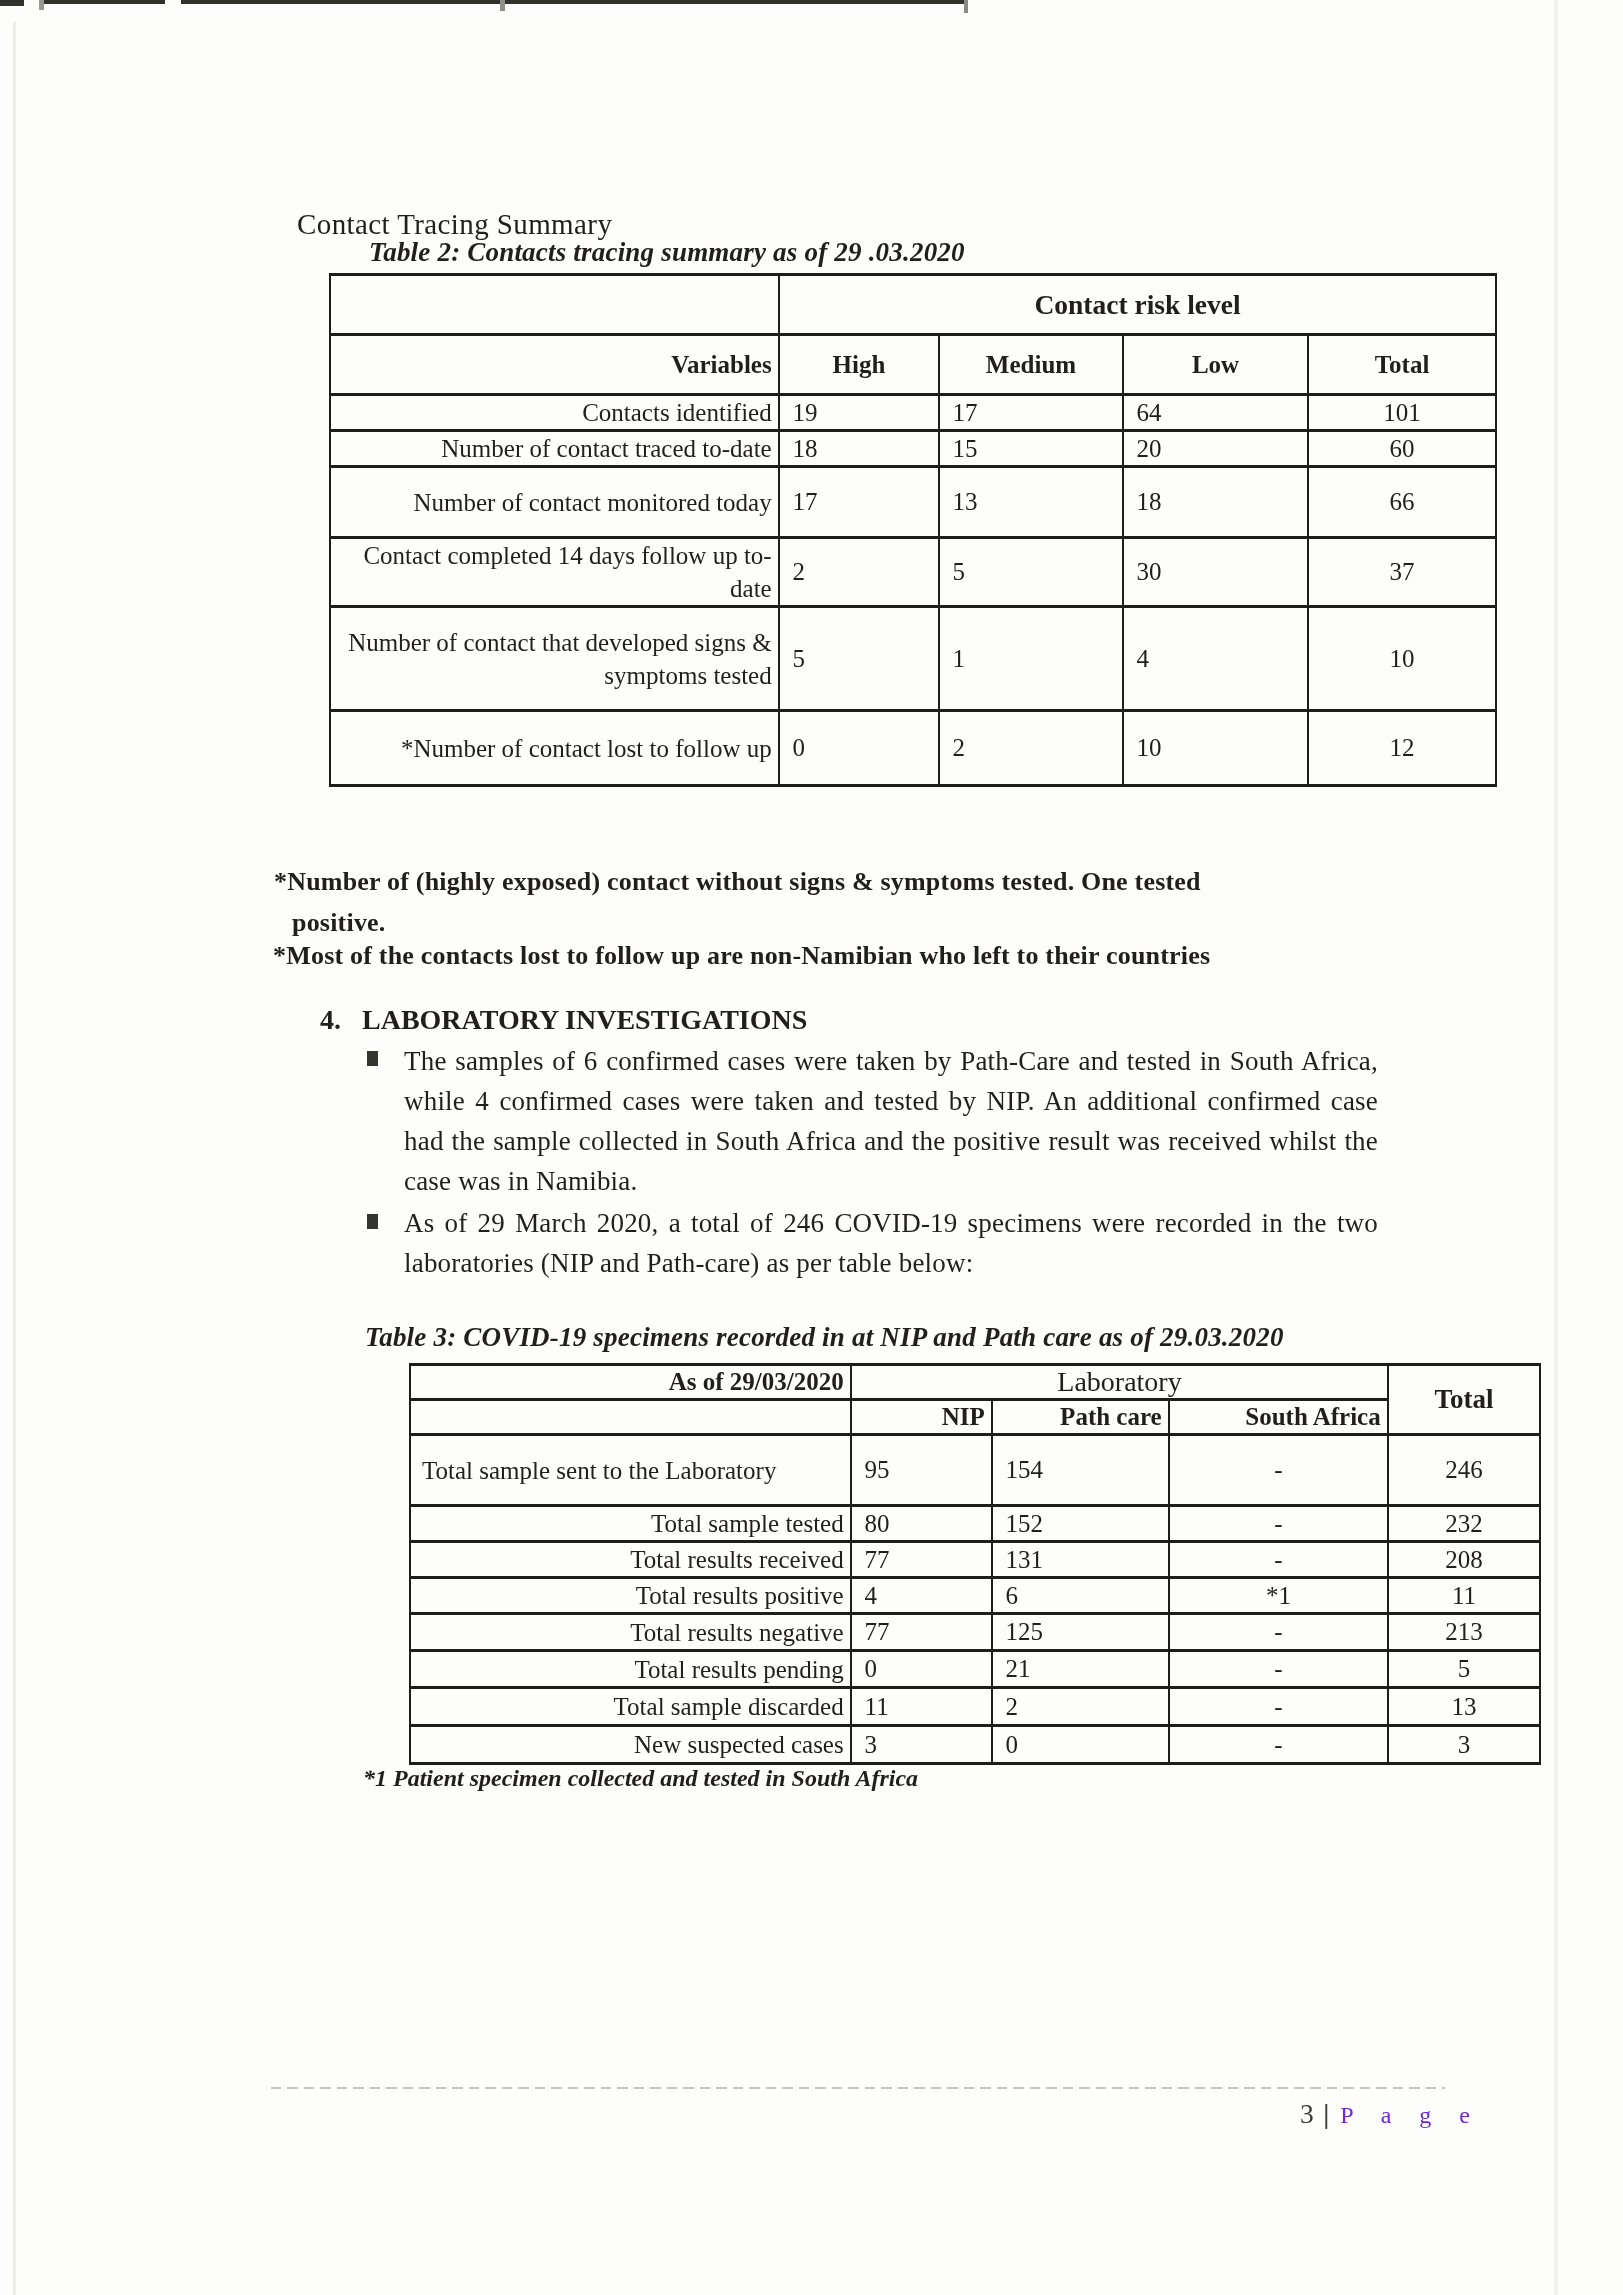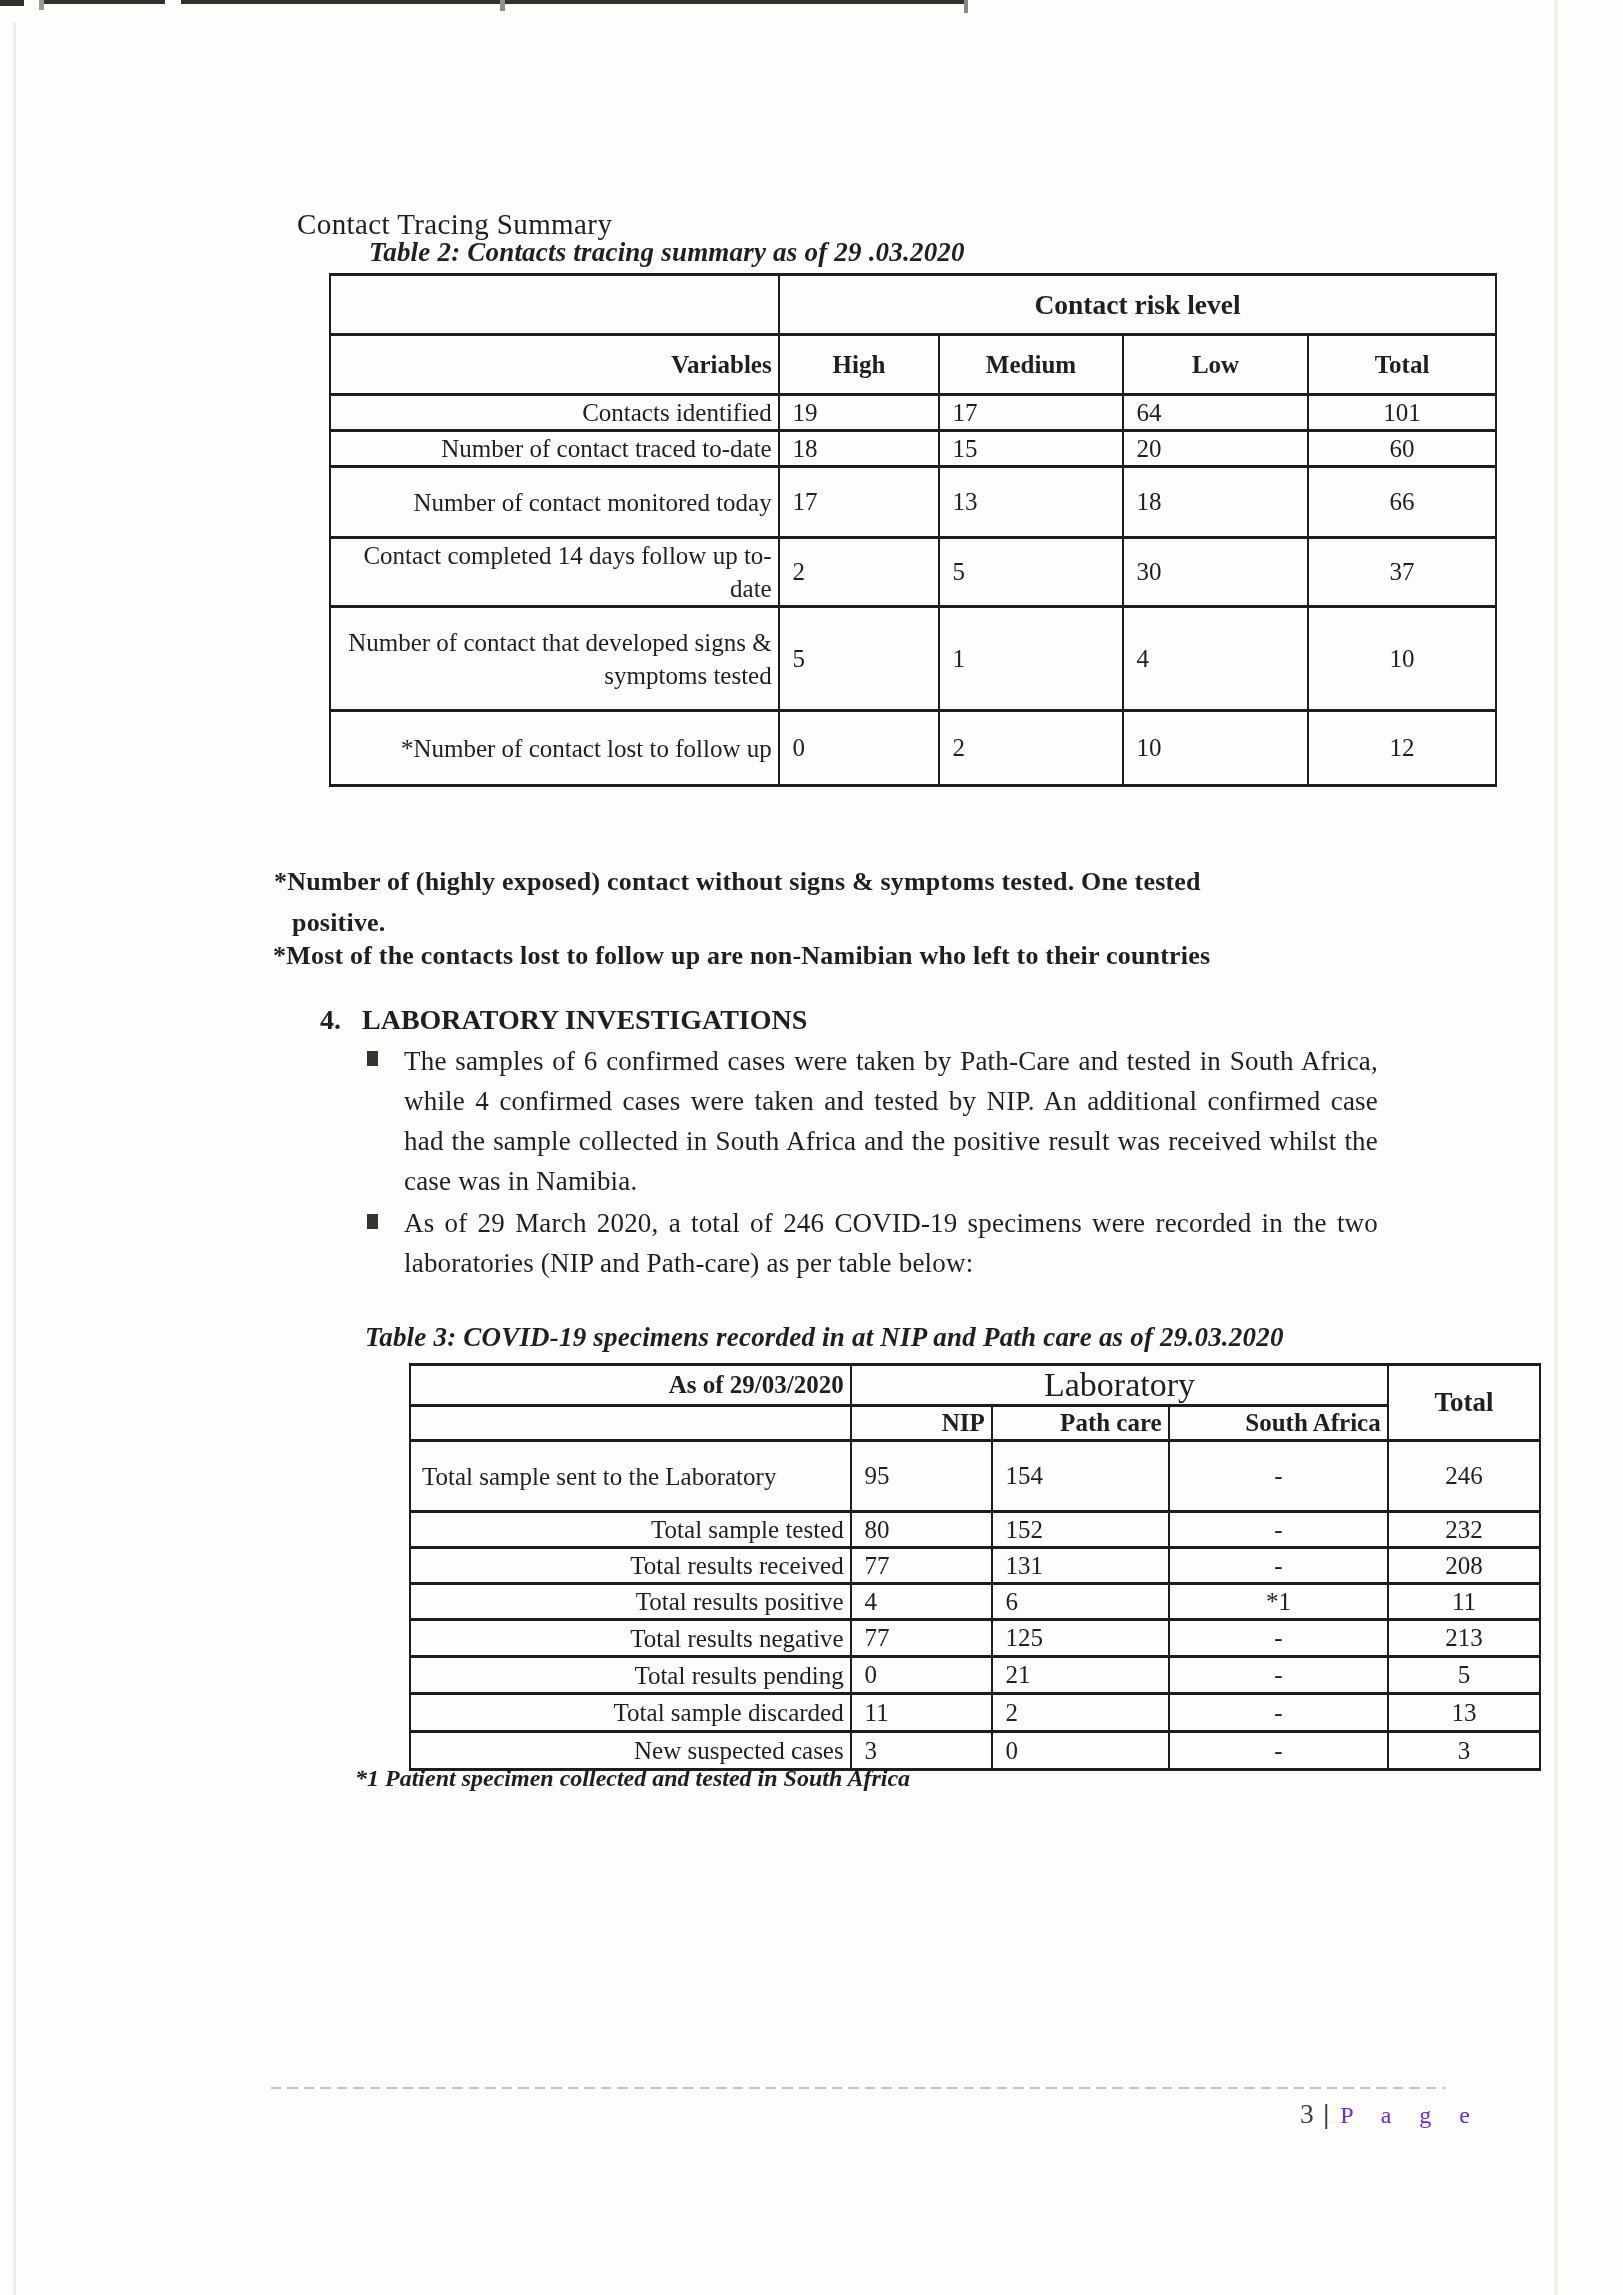--- a/index.html
+++ b/index.html
@@ -44,21 +44,21 @@
     font-weight:normal;
     vertical-align:middle;
     padding:0;
     overflow:hidden;
   }
   th{font-weight:bold;}
   .cell-left{text-align:right;padding-left:11px;padding-right:6.3px;}
   .cell-center{text-align:center;}
   .cell-num{text-align:left;padding-left:12.6px;}
   .group-hdr{text-align:center;font-size:27.5px;}
-  .lab-hdr{text-align:center;font-weight:normal;font-size:34px;}
+  .lab-hdr{text-align:center;font-weight:normal;font-size:28px;}
   .justify-cell{text-align:justify;padding-left:11px;padding-right:11px;}
   .t2 .lbl{line-height:33px;}
   .t3 .lbl{line-height:33px;}
 
   
   .footer-rule{
     left:271px;top:2087px;width:1174px;height:1.6px;
     background:repeating-linear-gradient(90deg,#b7b7af 0 10.2px,rgba(0,0,0,0) 10.2px 16.5px);
     opacity:.8;
   }
@@ -235,21 +235,21 @@
   <tr style="height:38px">
     <td class="cell-left lbl">New suspected cases</td>
     <td class="cell-num">3</td>
     <td class="cell-num">0</td>
     <td class="cell-center">-</td>
     <td class="cell-center">3</td>
   </tr>
 </tbody>
   </table>
 
-<div class="abs fn-italic" style="left:355px;top:1765px;">*1 Patient specimen collected and tested in South Africa</div>
+<div class="abs fn-italic" style="left:363px;top:1765px;">*1 Patient specimen collected and tested in South Africa</div>
 
 <div class="abs footer-rule"></div>
 <div class="abs footer-text">
   <span>3</span>
   <span class="divider">|</span>
   <span class="pglabel">P a g e</span>
 </div>
 
 
 </body></html>

